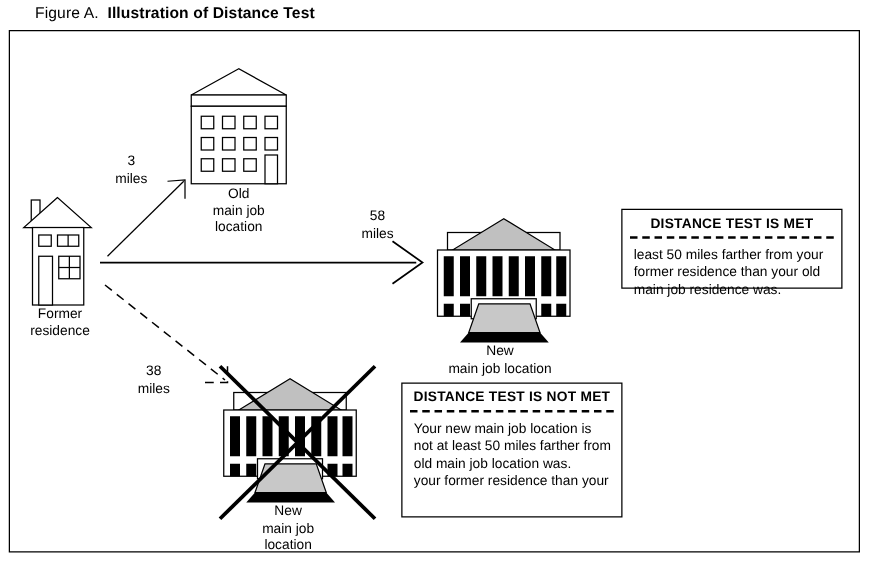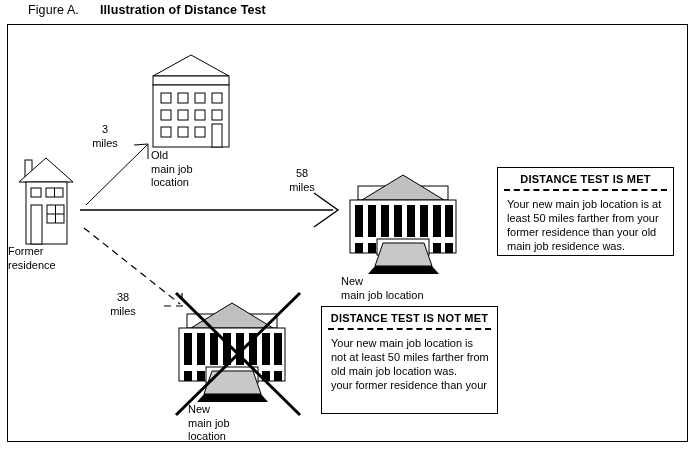--- a/index.html
+++ b/index.html
@@ -7,38 +7,38 @@
     width:699px;height:449px;overflow:hidden;position:relative;
     font-family:"Liberation Sans","DejaVu Sans",sans-serif;
     color:#000;
   }
   
   #figure-title{
     position:absolute;left:7px;top:3px;
     font-size:12.5px;white-space:nowrap;letter-spacing:.1px;
   }
   #figure-title .fig-label{font-weight:400;margin-left:21px;}
-  #figure-title .fig-name{font-weight:700;margin-left:21px;}
+  #figure-title .fig-name{font-weight:700;margin-left:7px;}
 
   
   #figure-frame{
     position:absolute;left:7px;top:24px;
     width:681px;height:418px;
     border:1px solid #000;
     background:#fff;
     box-sizing:border-box;
   }
   #canvas{position:absolute;inset:0;}
   #canvas svg{position:absolute;left:0;top:0;}
 
   
   .dlabel{
     position:absolute;
     font-size:11px;line-height:13.5px;
-    white-space:nowrap;
+    text-align:center;white-space:nowrap;
     font-family:"Liberation Sans","DejaVu Sans",sans-serif;
   }
   .dlabel div{display:block;}
 
   .mileage{
     position:absolute;
     font-size:11px;line-height:13.5px;
     text-align:center;white-space:nowrap;
   }
 
@@ -222,25 +222,24 @@
     <div class="mileage" style="left:272px;top:142px;width:44px;">
       <div>58</div>
       <div>miles</div>
     </div>
 
     <div class="mileage" style="left:93px;top:252px;width:44px;margin-top:14px;">
       <div>38</div>
       <div>miles</div>
     </div>
 
-    <div class="callout" style="left:489px;top:142px;width:177px;height:89px;">
+    <div class="callout" style="left:489px;top:142px;width:177px;height:64px;">
       <div class="co-head">DISTANCE TEST IS MET</div>
       <div class="co-rule"></div>
       <div class="co-body">
-        <div>Your new main job location is at</div>
         <div>least 50 miles farther from your</div>
         <div>former residence than your old</div>
         <div>main job residence was.</div>
       </div>
     </div>
 
     <div class="callout" style="left:313px;top:281px;width:177px;height:108px;">
       <div class="co-head">DISTANCE TEST IS NOT MET</div>
       <div class="co-rule"></div>
       <div class="co-body">

